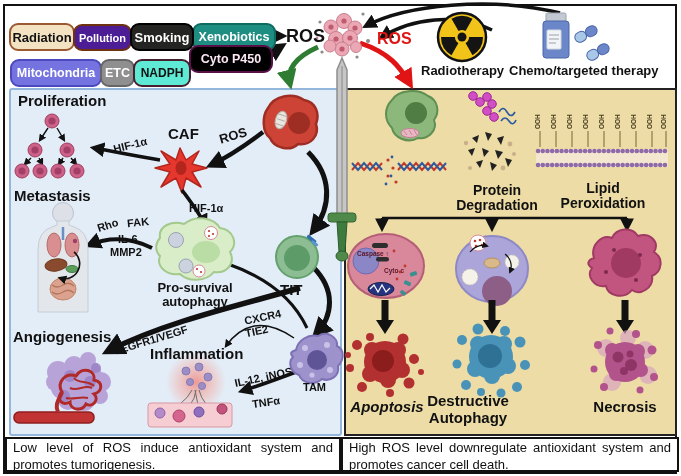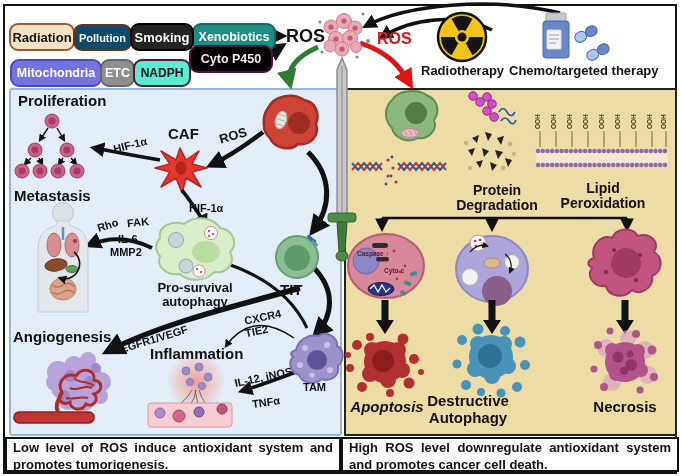--- a/index.html
+++ b/index.html
@@ -5,28 +5,28 @@
   html,body{margin:0;padding:0;background:#fff;}
   .fig{position:relative;width:681px;height:476px;font-family:"Liberation Sans",sans-serif;background:#fff;overflow:hidden;}
   .outer{position:absolute;left:3px;top:4px;width:670px;height:466px;border:2px solid #111;z-index:0;}
   .panel-left{position:absolute;left:9px;top:88px;width:329px;height:344px;background:#e3edf8;border:2px solid #93b6dc;border-radius:3px;z-index:1;}
   .panel-right{position:absolute;left:344px;top:88px;width:329px;height:344px;background:#eddca6;border:2px solid #222;z-index:1;}
   svg.overlay{position:absolute;left:0;top:0;z-index:5;pointer-events:none;}
   .lbl{position:absolute;font-weight:bold;color:#111;white-space:nowrap;z-index:6;}
   .lbl.c{text-align:center;white-space:normal;line-height:1.1;}
   .box{position:absolute;display:flex;align-items:center;justify-content:center;border-radius:9px;font-weight:bold;z-index:6;white-space:nowrap;}
   .bx-radiation{left:9px;top:23px;width:62px;height:24px;background:#f4e3c3;border:2px solid #9c5a33;color:#111;font-size:13px;}
-  .bx-pollution{left:73px;top:24px;width:55px;height:23px;background:#0c4a6e;border:2px solid #6e3210;color:#fff;font-size:11px;}
+  .bx-pollution{left:73px;top:24px;width:55px;height:23px;background:#4c1d95;border:2px solid #6e3210;color:#fff;font-size:11px;}
   .bx-smoking{left:130px;top:23px;width:60px;height:24px;background:#242422;border:2px solid #000;color:#fff;font-size:13px;}
   .bx-xenobiotics{left:192px;top:23px;width:80px;height:24px;background:#1f8e82;border:2px solid #0e6b60;color:#fff;font-size:12.5px;}
   .bx-mitochondria{left:10px;top:59px;width:88px;height:24px;background:#7473e0;border:2px solid #4b49c0;color:#fff;font-size:12.5px;}
   .bx-etc{left:100px;top:59px;width:31px;height:24px;background:#8f8f8f;border:2px solid #666;color:#fff;font-size:12.5px;}
   .bx-nadph{left:133px;top:59px;width:54px;height:24px;background:#5eead4;border:2px solid #47202e;color:#111;font-size:12px;}
   .bx-cyto{left:189px;top:45px;width:80px;height:24px;background:#000000;border:2px solid #581047;color:#fde7f3;font-size:12.5px;text-align:center;}
-  .cap{position:absolute;background:#fff;border:2px solid #111;font-weight:bold;font-size:13px;line-height:1.28;padding:1px 6px 1px 6px;text-align:justify;z-index:6;color:#111;}
+  .cap{position:absolute;background:#fff;border:2px solid #111;font-weight:normal;font-size:13px;line-height:1.28;padding:1px 6px 1px 6px;text-align:justify;z-index:6;color:#111;}
 </style>
 </head>
 <body>
 
 <div class="fig">
   <div class="outer"></div>
   <div class="panel-left"></div>
   <div class="panel-right"></div>
 
   <div class="box bx-radiation">Radiation</div>

